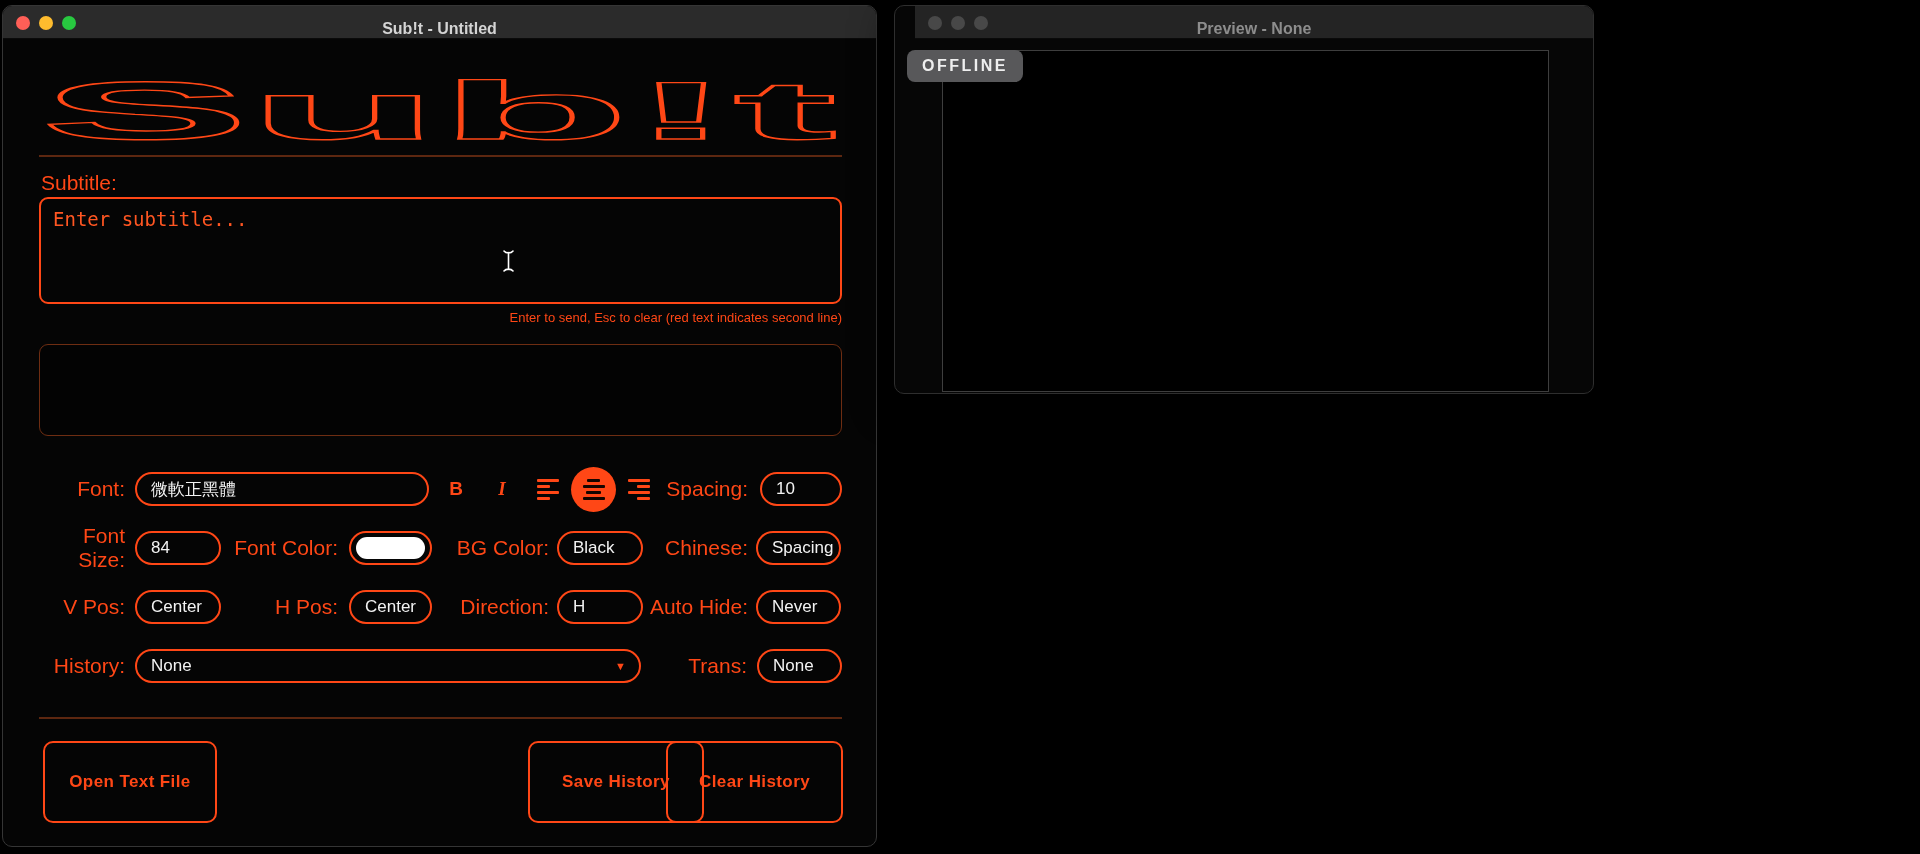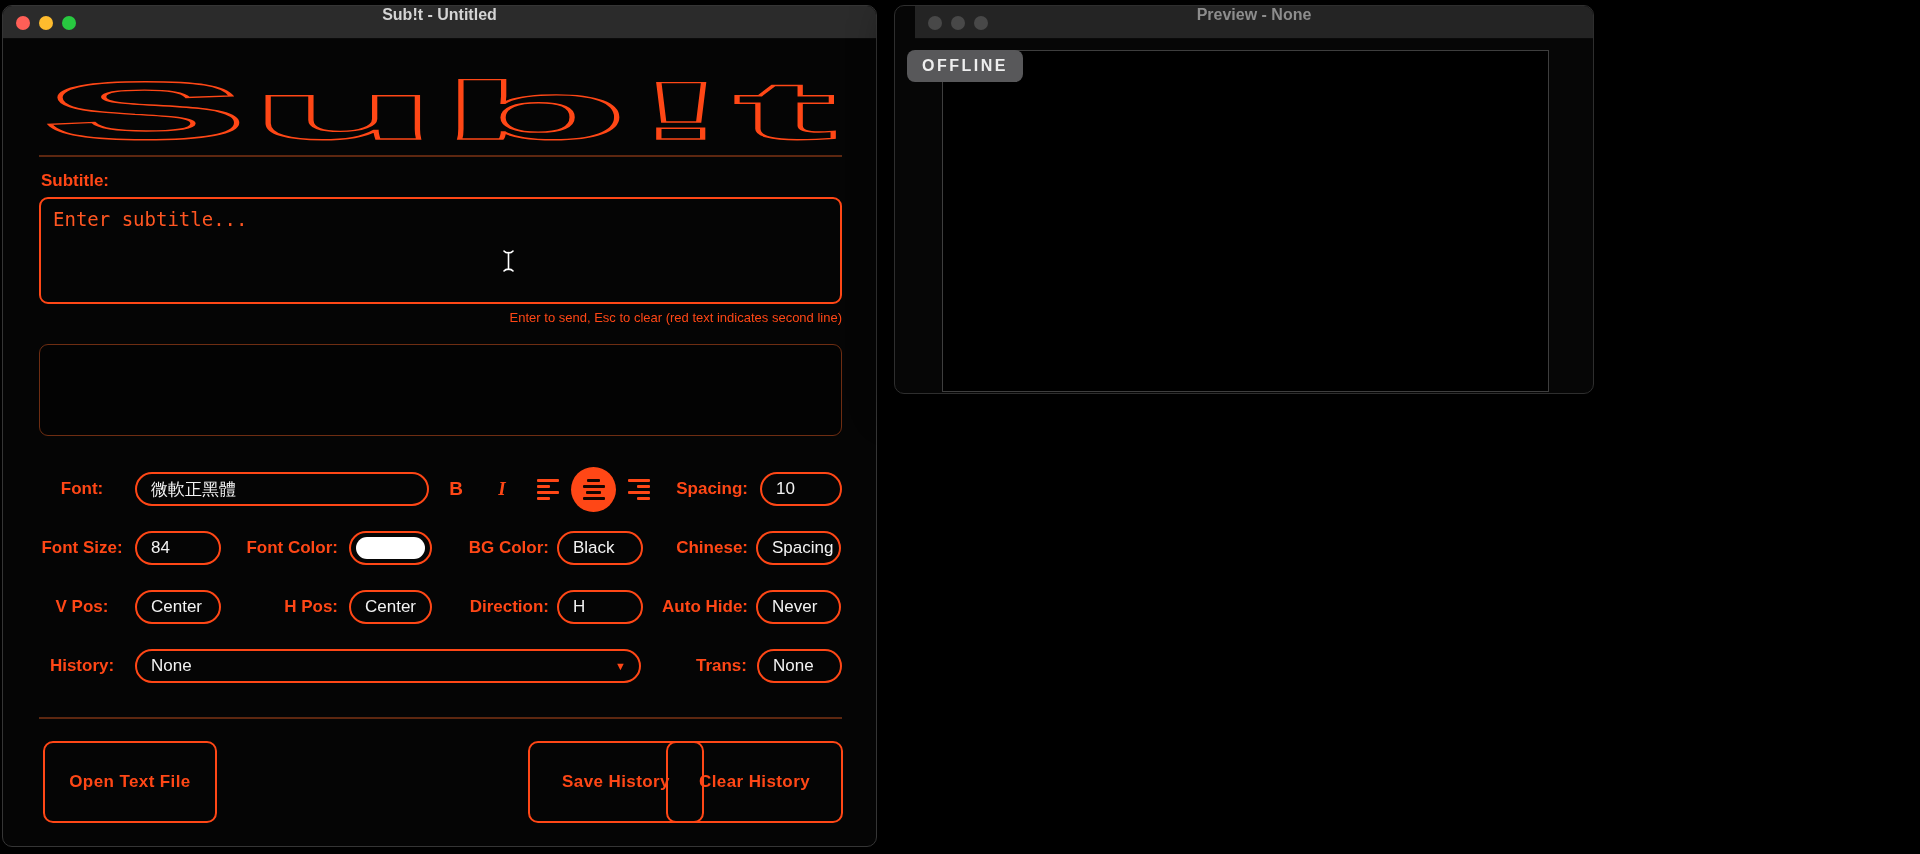--- a/index.html
+++ b/index.html
@@ -7,42 +7,42 @@
     --accent-dim:#5d2710;
     --white:#f2f2f2;
   }
   *{margin:0;padding:0;box-sizing:border-box;}
   html,body{width:1920px;height:854px;background:#000;overflow:hidden;
     font-family:"Liberation Sans",sans-serif;}
 
   
   .window{position:absolute;border-radius:10px;overflow:hidden;
     box-shadow:0 10px 40px rgba(0,0,0,.8);}
-  .titlebar{height:33px;display:flex;align-items:flex-start;justify-content:center;
+  .titlebar{height:33px;display:flex;align-items:flex-end;justify-content:center;
     position:relative;border-bottom:1px solid #0a0a0a;}
   .lights{position:absolute;left:13px;top:0;height:33px;display:flex;align-items:center;gap:9px;}
   .light{width:14px;height:14px;border-radius:50%;}
   .title{font-size:16px;font-weight:bold;}
 
   
   #win-main{left:2px;top:5px;width:875px;height:842px;background:#050505;border:1px solid #353535;}
   #win-main .titlebar{background:#2b2b2b;}
   #win-main .title{color:#d4d4d4;}
   .light-red{background:#ff5f57;}
   .light-yellow{background:#febc2e;}
   .light-green{background:#28c840;}
 
   .content{position:relative;height:808px;}
 
   .logo-wrap{position:absolute;left:36px;top:40px;width:803px;height:72px;}
   .divider{position:absolute;left:36px;width:803px;height:2px;background:var(--accent-dim);}
   #divider-1{top:116px;}
   #divider-2{top:678px;}
 
-  .field-label{color:var(--accent);font-weight:bold;font-size:17px;}
+  .field-label{color:var(--accent);font-weight:normal;font-size:21px;}
 
   #subtitle-label{position:absolute;left:38px;top:132px;}
 
   #subtitle-input{position:absolute;left:36px;top:158px;width:803px;height:107px;
     background:transparent;border:2px solid var(--accent);border-radius:9px;
     color:#ff5622;font-family:"DejaVu Sans Mono",monospace;font-size:19px;
     padding:9px 12px;resize:none;outline:none;}
   #subtitle-input::placeholder{color:#ff5622;opacity:1;}
 
   #ibeam{position:absolute;left:499px;top:210px;}
@@ -53,21 +53,21 @@
     background:#030303;border:1px solid #6e2d12;border-radius:9px;}
 
   
   .ctl-row{position:absolute;left:36px;width:803px;height:36px;
     display:flex;align-items:center;}
   #row-font{top:432px;}
   #row-size{top:491px;}
   #row-pos{top:550px;}
   #row-out{top:609px;}
 
-  .lab{display:inline-block;text-align:center;flex:none;}
+  .lab{display:inline-block;text-align:right;flex:none;}
   .lab-1{width:86px;}
   .pill{height:34px;border:2px solid var(--accent);border-radius:17px;
     background:transparent;color:var(--white);font-size:17px;
     display:flex;align-items:center;padding:0 14px;flex:none;position:relative;}
   input.pill{display:block;padding:0 14px;outline:none;}
 
   #font-name-input{margin-left:10px;width:294px;font-size:17px;}
   .style-btn{flex:none;width:22px;text-align:center;color:var(--accent);
     font-size:19px;font-weight:bold;background:none;border:none;cursor:default;}
   #bold-btn{margin-left:16px;}

